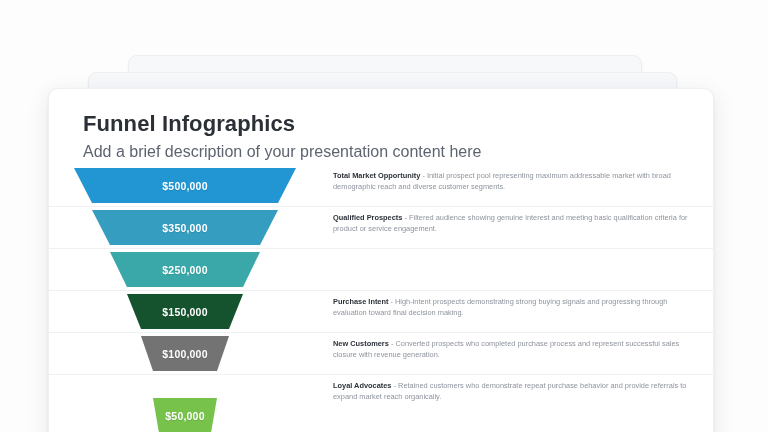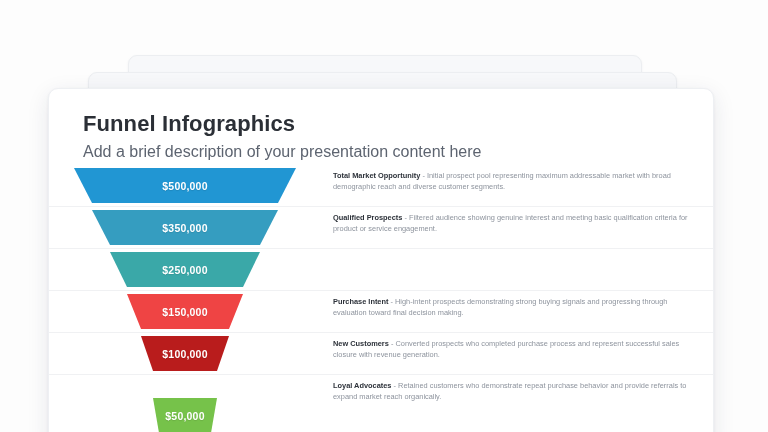--- a/index.html
+++ b/index.html
@@ -104,31 +104,31 @@
         </div>
         <div class="row">
           <div class="funnel-cell">
             <div class="seg" style="width: 150px; background: rgb(58, 168, 168); clip-path: polygon(0px 0px, 100% 0px, 133px 100%, 17px 100%);">
               <span>$250,000</span>
             </div>
           </div>
         </div>
         <div class="row">
           <div class="funnel-cell">
-            <div class="seg" style="width: 116px; background: #ef4444; clip-path: polygon(0px 0px, 100% 0px, 102px 100%, 14px 100%);">
+            <div class="seg" style="width: 116px; background: #14532d; clip-path: polygon(0px 0px, 100% 0px, 102px 100%, 14px 100%);">
               <span>$150,000</span>
             </div>
           </div>
           <div class="desc-cell">
             <p class="desc"><b>Purchase Intent</b><span> - </span><span>High-intent prospects demonstrating strong buying signals and progressing through evaluation toward final decision making.</span></p>
           </div>
         </div>
         <div class="row">
           <div class="funnel-cell">
-            <div class="seg" style="width: 88px; background: #b91c1c; clip-path: polygon(0px 0px, 100% 0px, 76px 100%, 12px 100%);">
+            <div class="seg" style="width: 88px; background: #737373; clip-path: polygon(0px 0px, 100% 0px, 76px 100%, 12px 100%);">
               <span>$100,000</span>
             </div>
           </div>
           <div class="desc-cell">
             <p class="desc"><b>New Customers</b><span> - </span><span>Converted prospects who completed purchase process and represent successful sales closure with revenue generation.</span></p>
           </div>
         </div>
         <div class="row">
           <div class="funnel-cell">
             <div class="seg" style="width: 64px; background: rgb(118, 194, 74); clip-path: polygon(0px 0px, 100% 0px, 58px 100%, 6px 100%); margin-top: 20px;">

